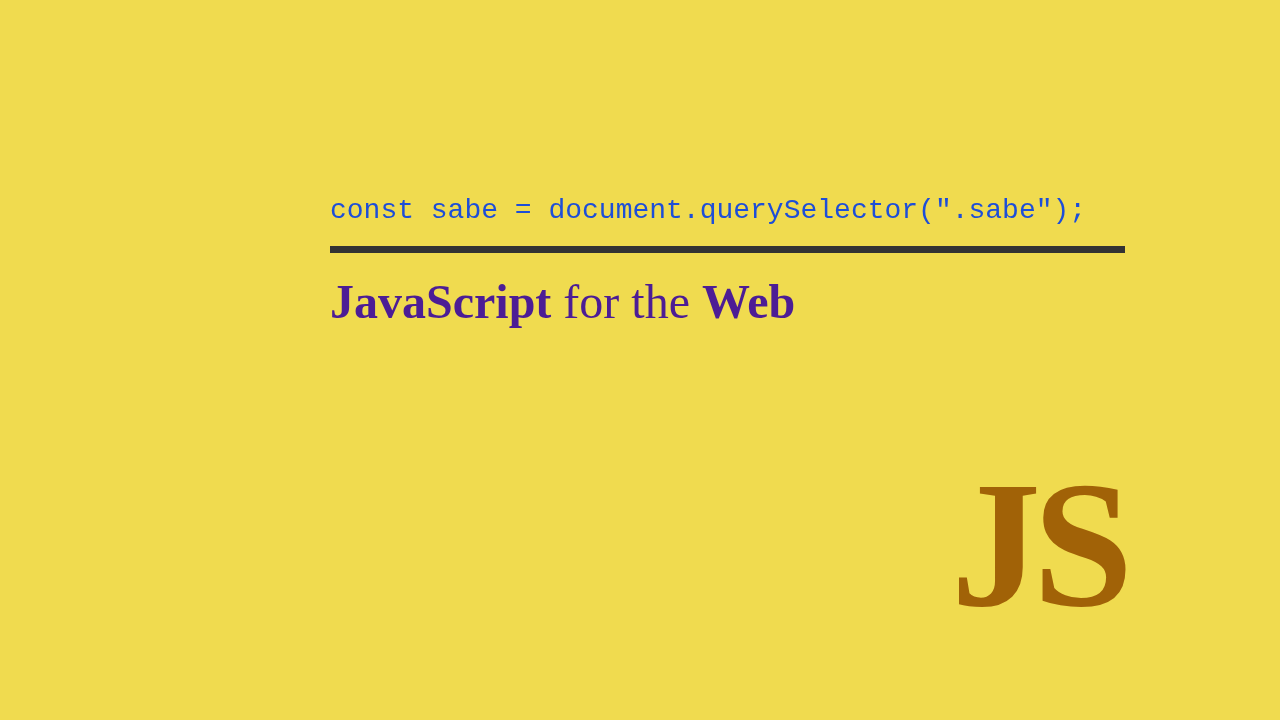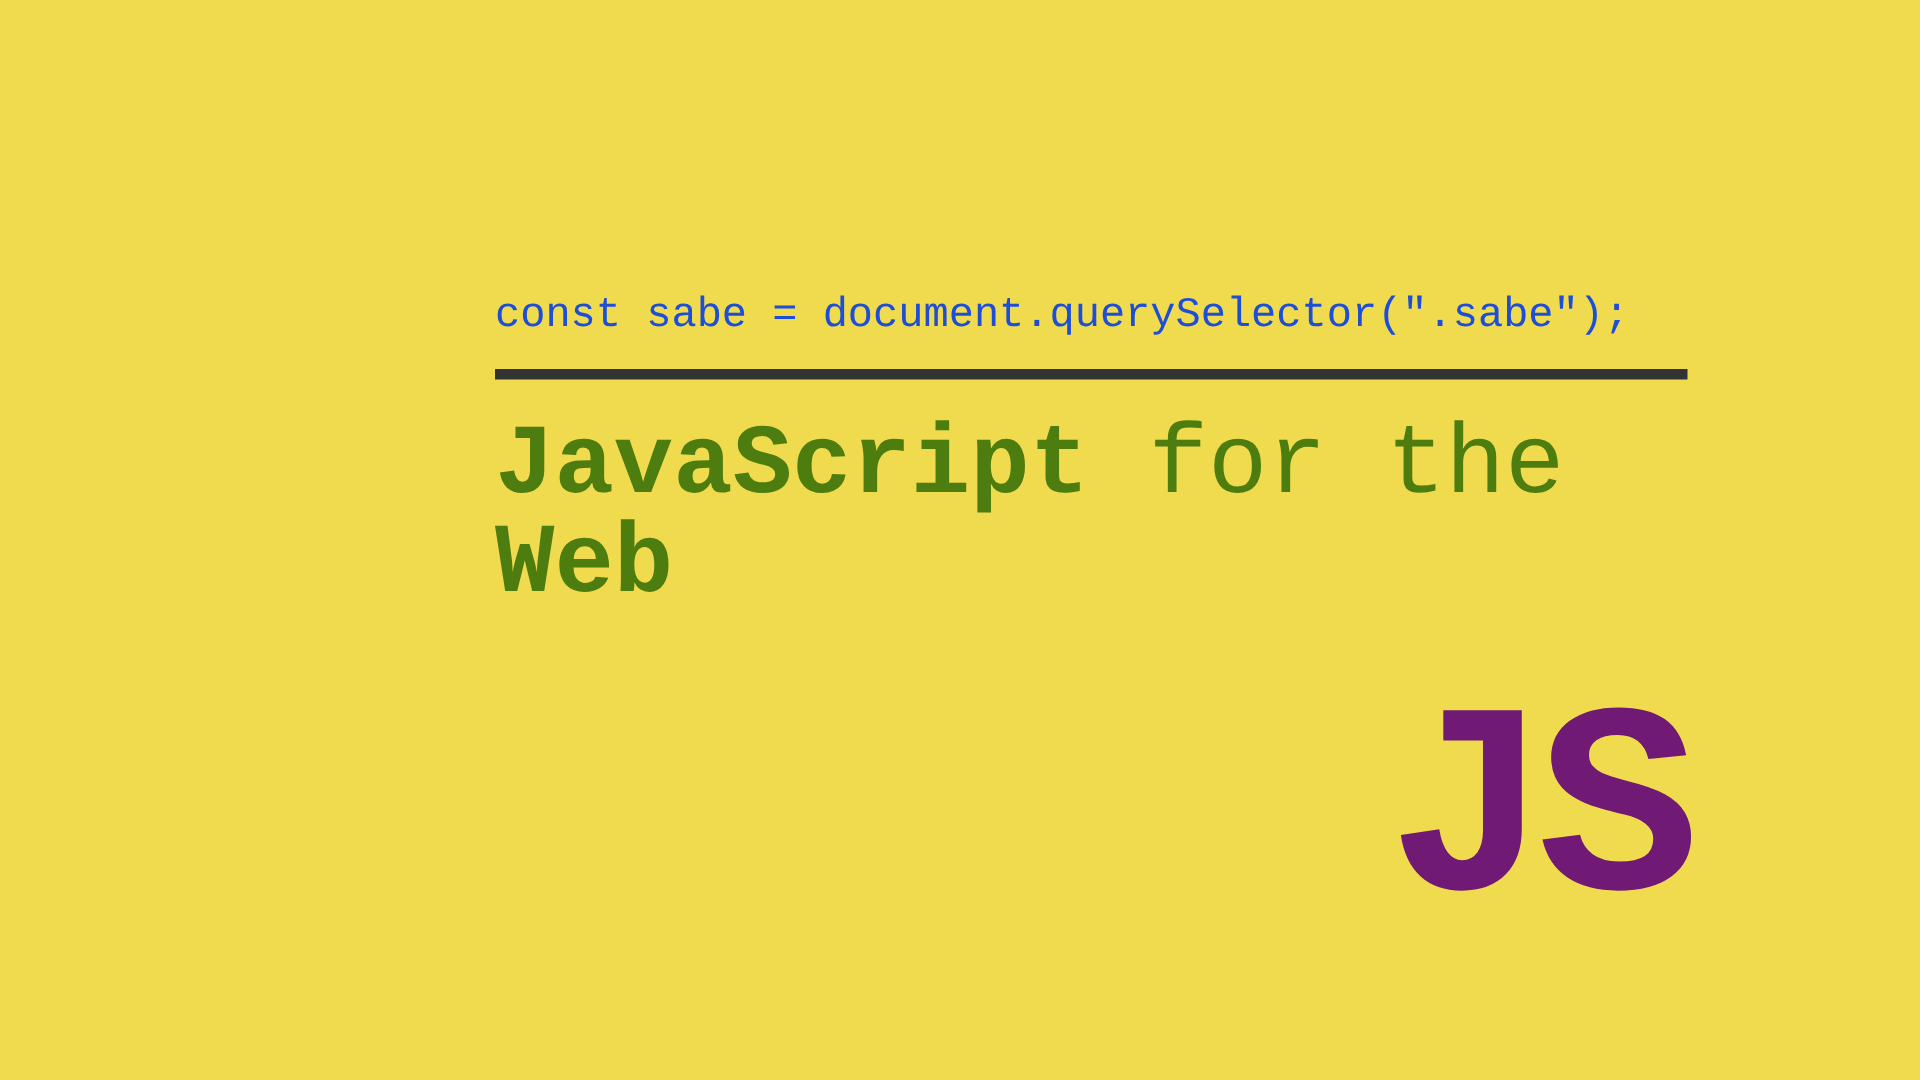--- a/index.html
+++ b/index.html
@@ -27,39 +27,39 @@
       font-weight: 500;
       margin-bottom: 20px;
     }
     .divider {
       height: 7px;
       background-color: #333333;
       width: 100%;
       margin-bottom: 25px;
     }
     .heading {
-      font-family: Liberation Mono, monospace;
-      font-size: 66px;
-      color: #4d7c0f;
+      font-family: Liberation Serif, serif;
+      font-size: 48px;
+      color: #4c1d95;
       line-height: 1;
     }
     .heading .bold {
       font-weight: 700;
     }
     .heading .regular {
       font-weight: 400;
     }
     .js-logo {
       position: absolute;
       right: 155px;
       bottom: 85px;
-      font-family: Liberation Mono, monospace;
+      font-family: Liberation Serif, serif;
       font-size: 180px;
       font-weight: 700;
-      color: #701a75;
+      color: #a16207;
       letter-spacing: -8px;
       line-height: 1;
     }
   </style>
 </head>
 <body>
 
 <div class="content">
   <div class="code-line">const sabe = document.querySelector(".sabe");</div>
   <div class="divider"></div>

